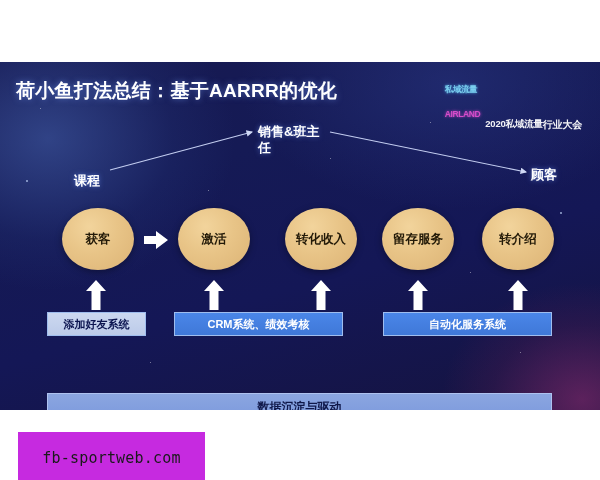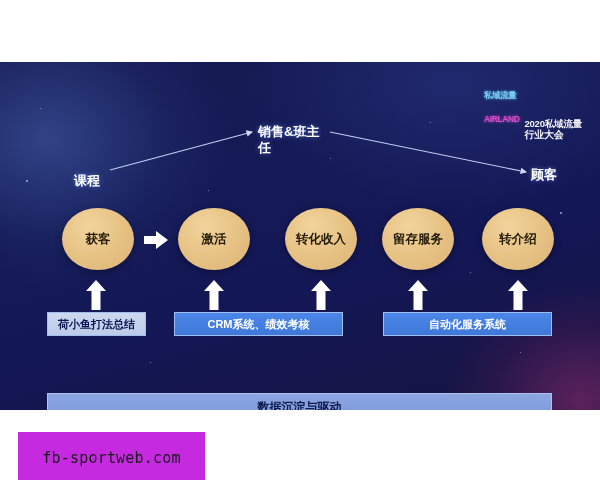--- a/index.html
+++ b/index.html
@@ -77,21 +77,21 @@
   }
   #logo-mark .lm2 {
     font-size: 8.5px;
     font-weight: bold;
     color: #e04fd0;
     letter-spacing: -0.4px;
     text-shadow: 0 0 3px rgba(230,80,210,0.9);
   }
   #logo-text {
     display: flex;
-    flex-direction: column;
+    flex-direction: row;
     line-height: 1.1;
     margin-top: 45px;
   }
   #logo-text .lt1 {
     font-size: 9.5px;
     font-weight: bold;
     color: #ffffff;
     letter-spacing: -0.2px;
   }
   #logo-text .lt2 {
@@ -239,20 +239,21 @@
   <div class="star b" style="left:26px; top:118px;"></div>
   <div class="star" style="left:96px;  top:180px;"></div>
   <div class="star" style="left:208px; top:128px;"></div>
   <div class="star" style="left:330px; top:96px;"></div>
   <div class="star" style="left:430px; top:60px;"></div>
   <div class="star" style="left:470px; top:210px;"></div>
   <div class="star b" style="left:560px; top:150px;"></div>
   <div class="star" style="left:150px; top:300px;"></div>
   <div class="star" style="left:520px; top:290px;"></div>
 
+  <div id="title">荷小鱼打法总结：基于AARRR的优化</div>
 
   <div id="logo">
     <div id="logo-mark">
       <span class="lm1">私域流量</span>
       <span class="lm2">AIRLAND</span>
     </div>
     <div id="logo-text">
       <span class="lt1">2020私域流量</span>
       <span class="lt2">行业大会</span>
     </div>
@@ -291,21 +292,21 @@
   <svg class="up-arrow" id="uparrow-2" viewBox="0 0 20 30">
     <path d="M10,0 L20,11 L14.5,11 L14.5,30 L5.5,30 L5.5,11 L0,11 Z" fill="#ffffff"></path>
   </svg>
   <svg class="up-arrow" id="uparrow-3" viewBox="0 0 20 30">
     <path d="M10,0 L20,11 L14.5,11 L14.5,30 L5.5,30 L5.5,11 L0,11 Z" fill="#ffffff"></path>
   </svg>
   <svg class="up-arrow" id="uparrow-4" viewBox="0 0 20 30">
     <path d="M10,0 L20,11 L14.5,11 L14.5,30 L5.5,30 L5.5,11 L0,11 Z" fill="#ffffff"></path>
   </svg>
 
-  <div class="sys-bar" id="sys-0">荷小鱼打法总结</div>
+  <div class="sys-bar" id="sys-0">添加好友系统</div>
   <div class="sys-bar" id="sys-1">CRM系统、绩效考核</div>
   <div class="sys-bar" id="sys-2">自动化服务系统</div>
 
   <div id="foundation">数据沉淀与驱动</div>
 
 </div>
 
 <div id="watermark">fb-sportweb.com</div>
 
 </body></html>

